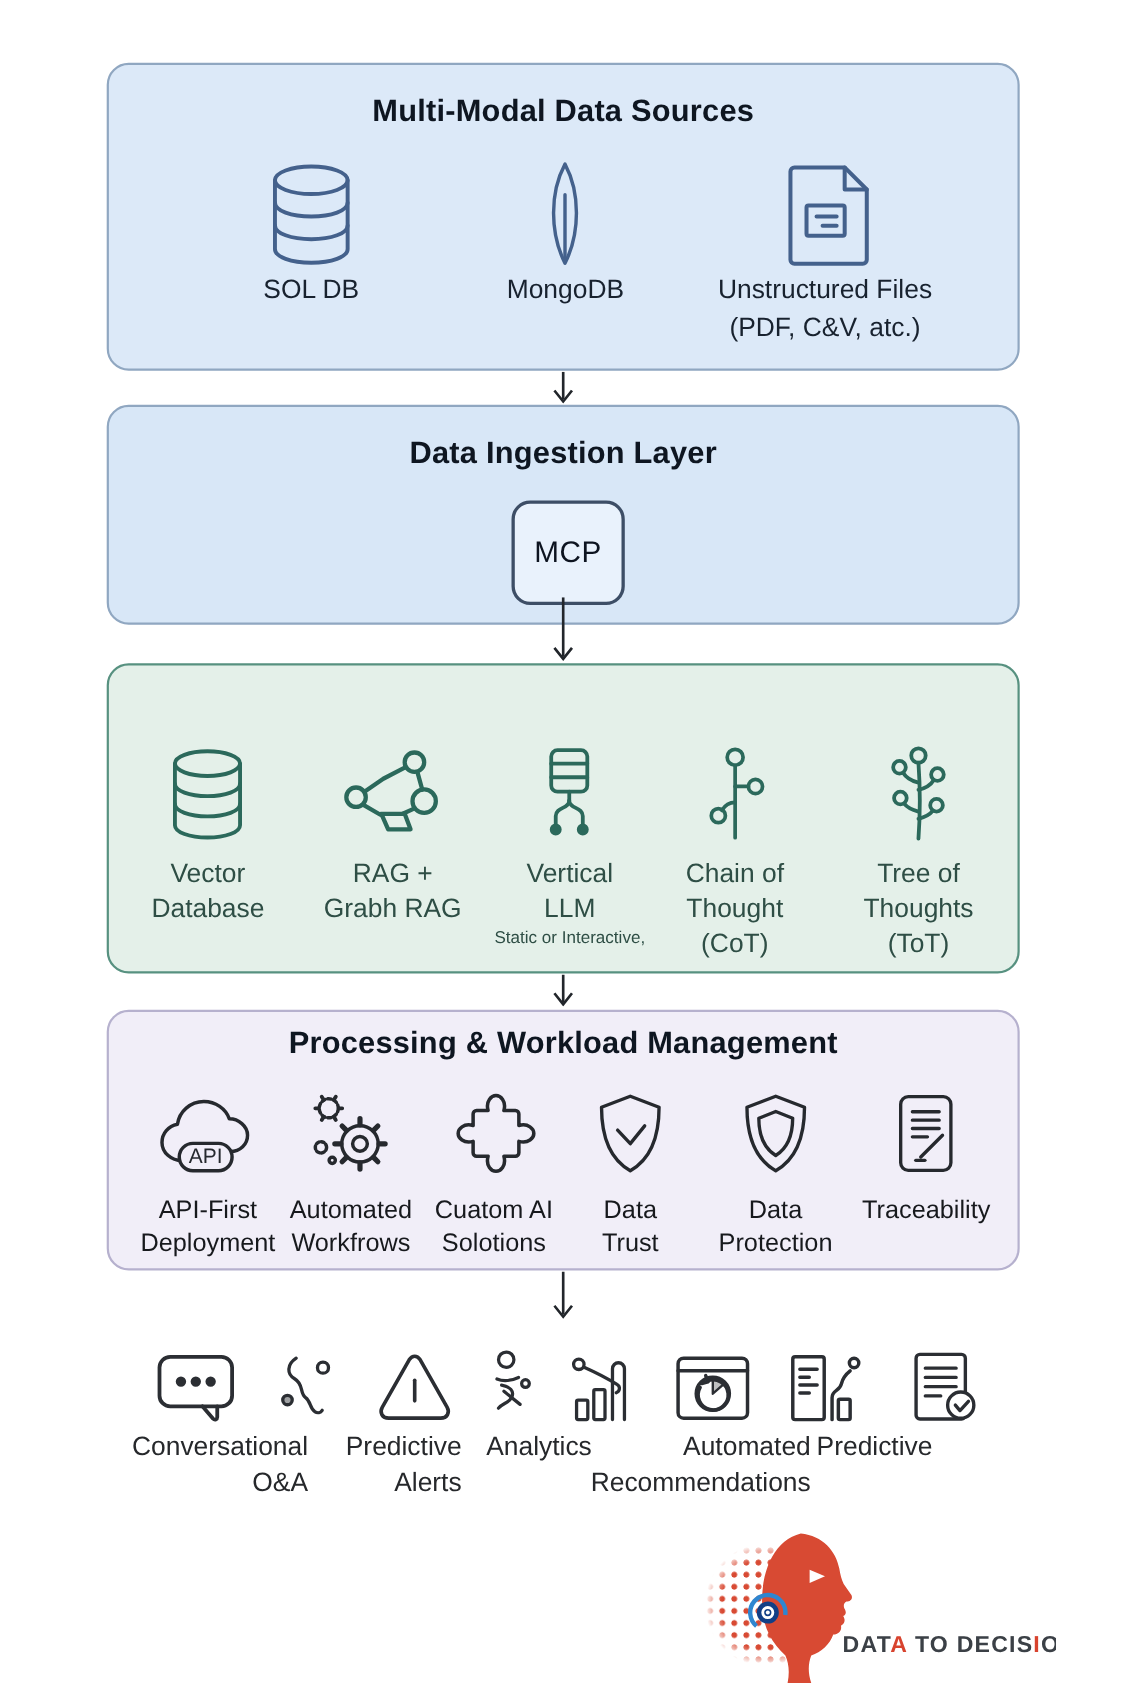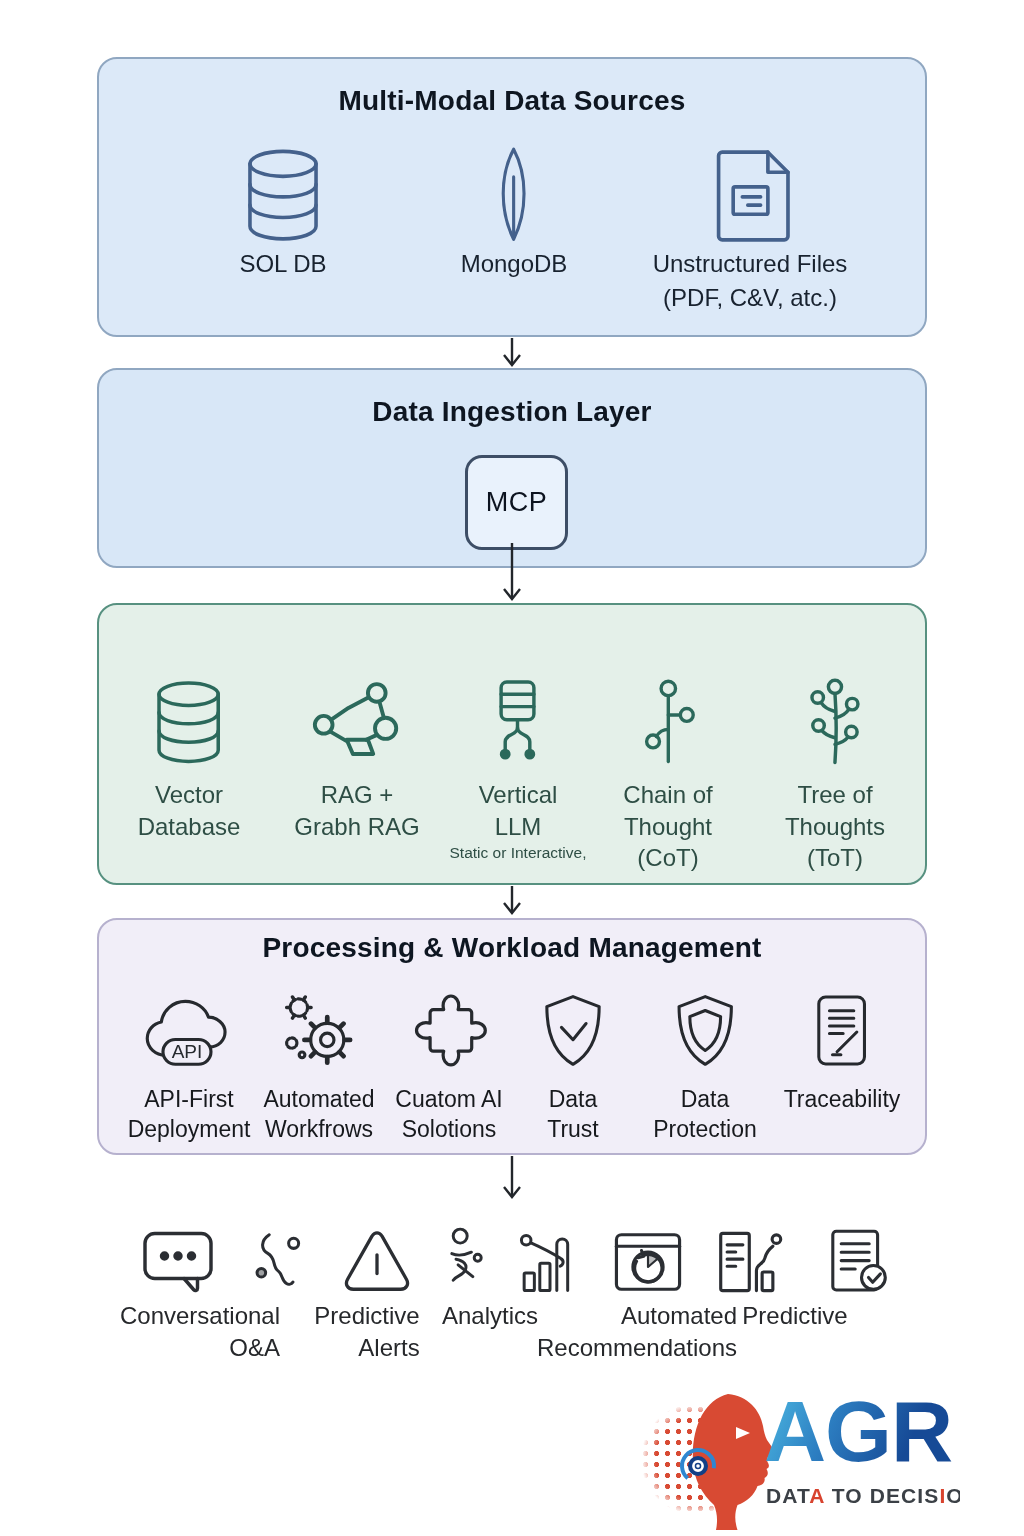--- a/index.html
+++ b/index.html
@@ -353,18 +353,17 @@
   <div class="logo">
     <div class="dots"></div>
     <svg class="face" viewBox="0 0 100 140">
       <path fill="#d84a33" d="M52 2C72 4 84 18 87 34c1 6 2 10 4 14l7 10c1.5 3-.5 6-4.5 6-2 1-3 3-2 6 2 3 2 6-1 7 2 3 2 7-2 9 1 4-2 8-7 8-3 9-11 16-20 19-3 8-3 16 0 25H40c2-10 1-18-2-25C26 102 18 88 17 70 15 36 28 8 52 2Z"></path>
       <path fill="#fff" d="M60 35l14 6-14 6z"></path>
       <circle cx="22" cy="74" r="16" fill="none" stroke="#2f86d0" stroke-width="4" stroke-dasharray="66 35" transform="rotate(130 22 74)"></circle>
       <circle cx="22" cy="74" r="10" fill="#123f86"></circle>
       <circle cx="22" cy="74" r="4.6" fill="none" stroke="#fff" stroke-width="2.6"></circle>
       <circle cx="22" cy="74" r="1.8" fill="#fff"></circle>
     </svg>
-    <div class="agr">AGR</div>
     <div class="tm">TM</div>
     <div class="tagline"><span>DAT</span><span class="red">A</span><span> TO DECIS</span><span class="red">I</span><span>ON</span></div>
   </div>
 
 </div>
 
 </body></html>

